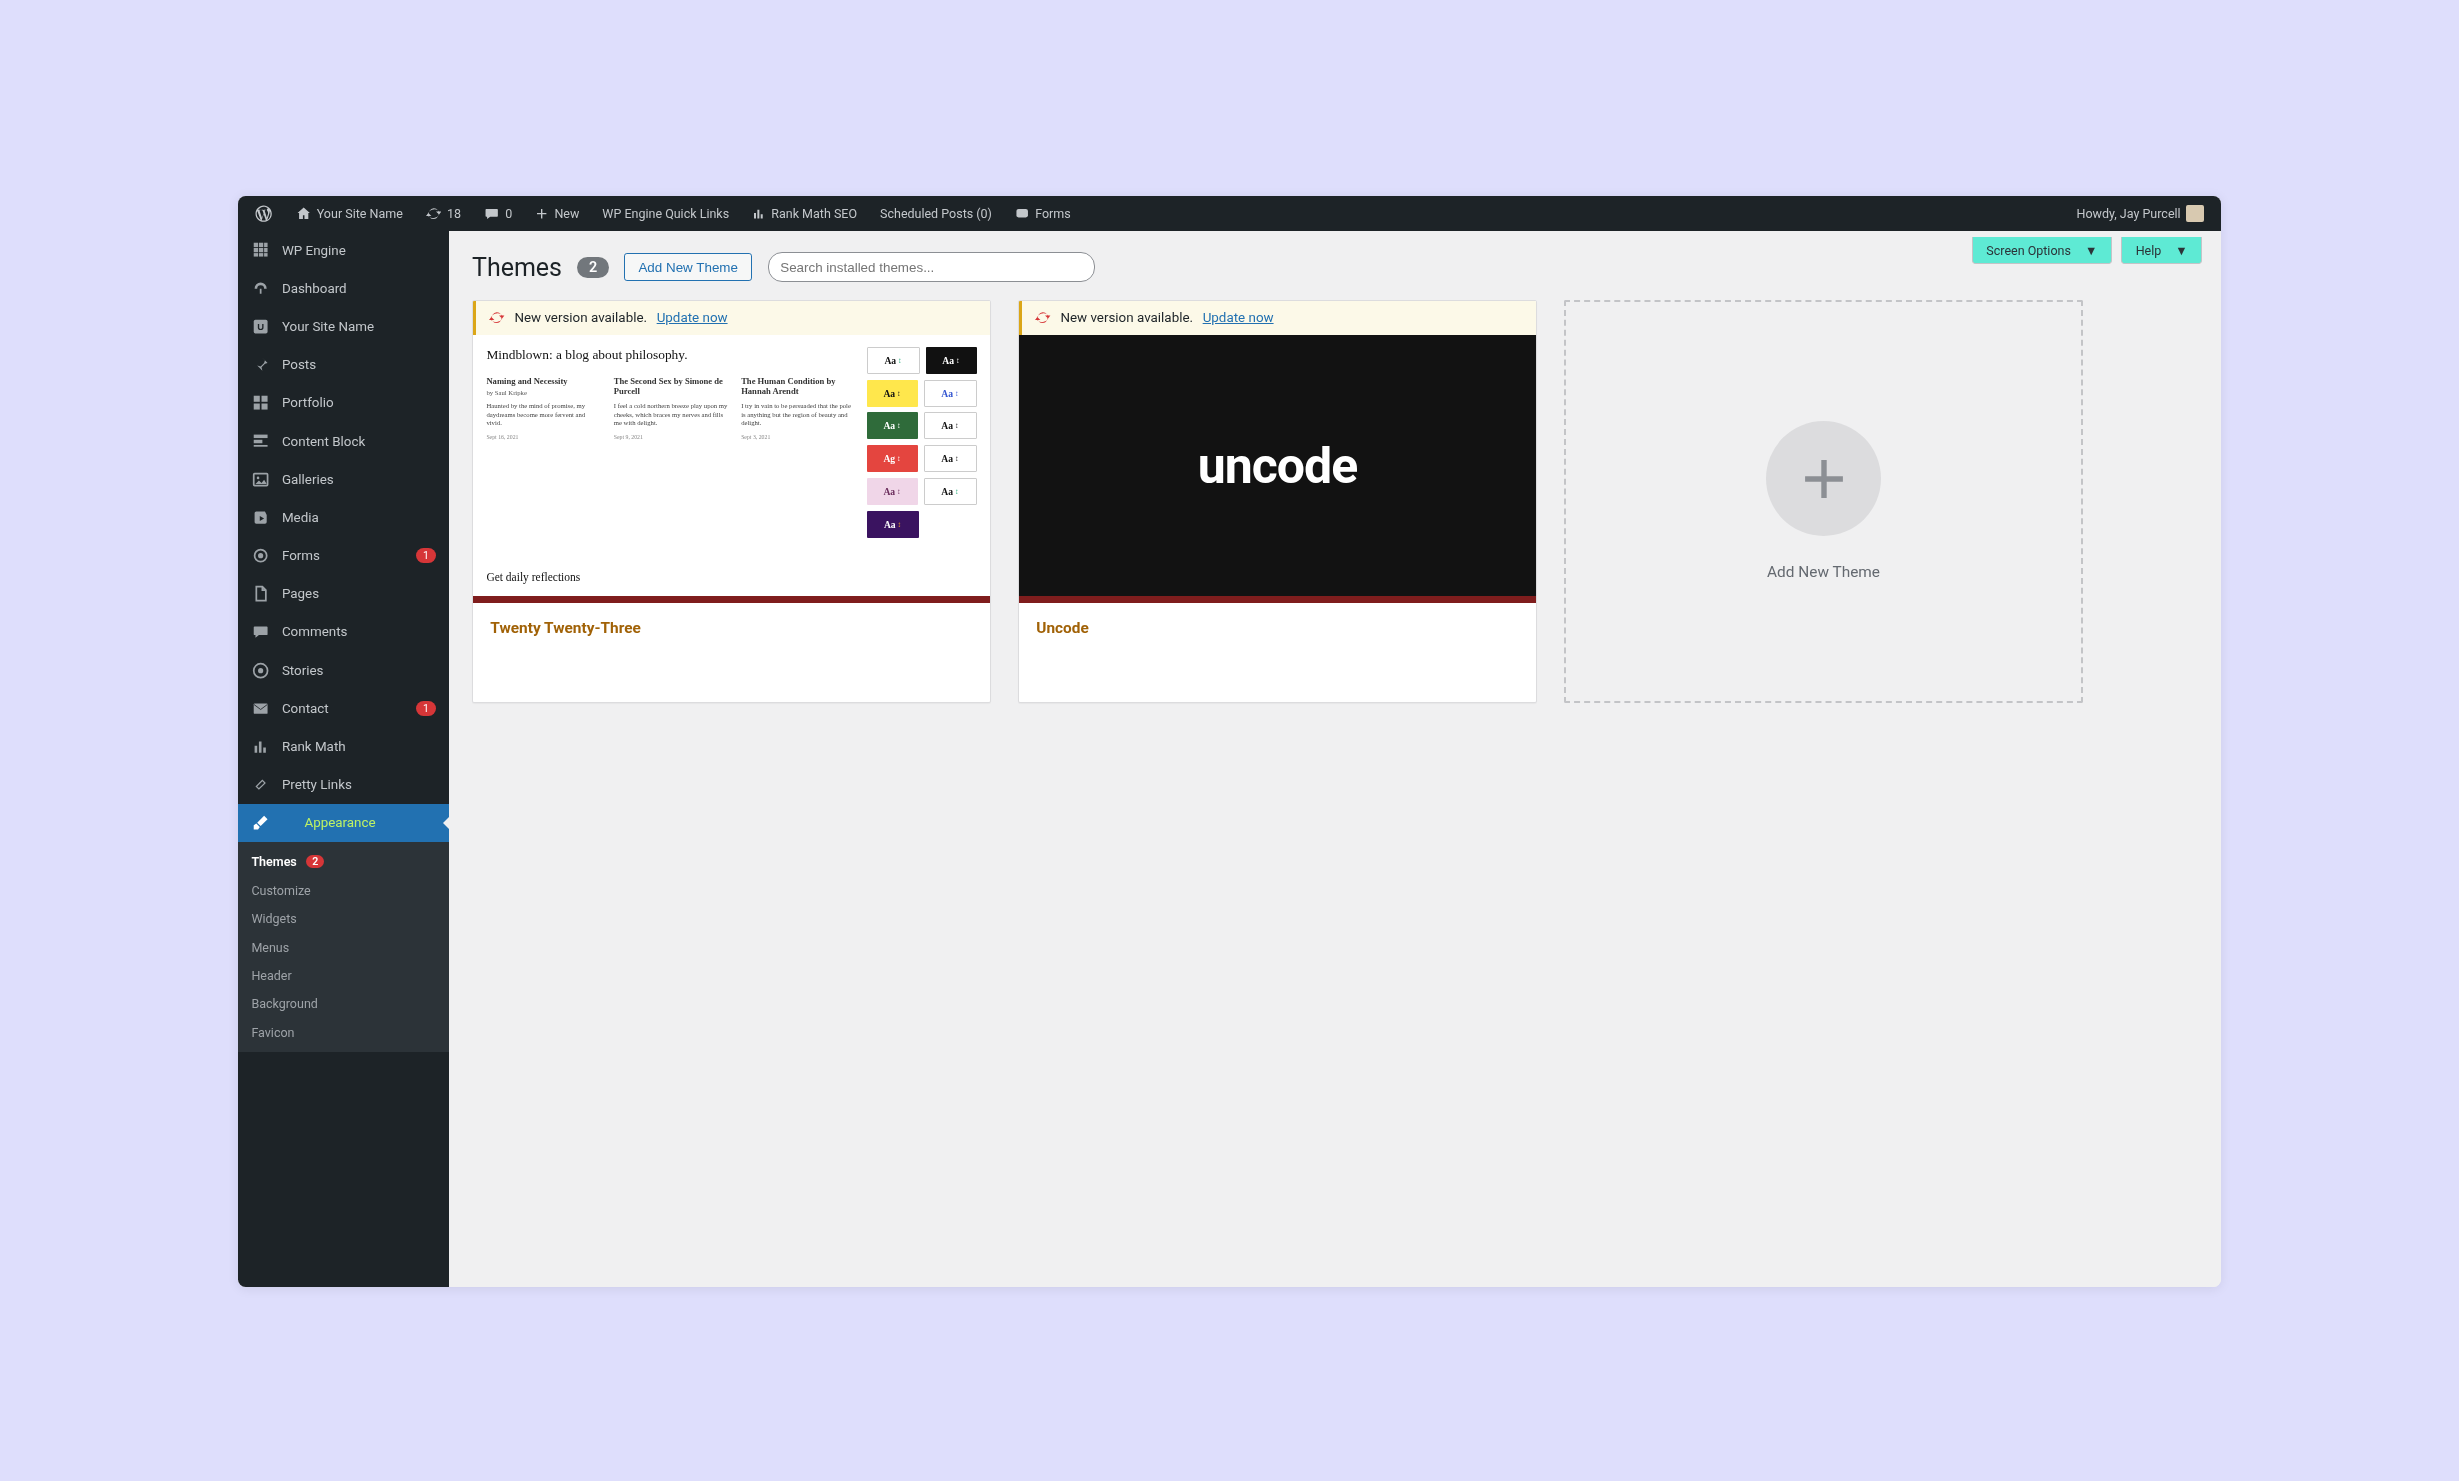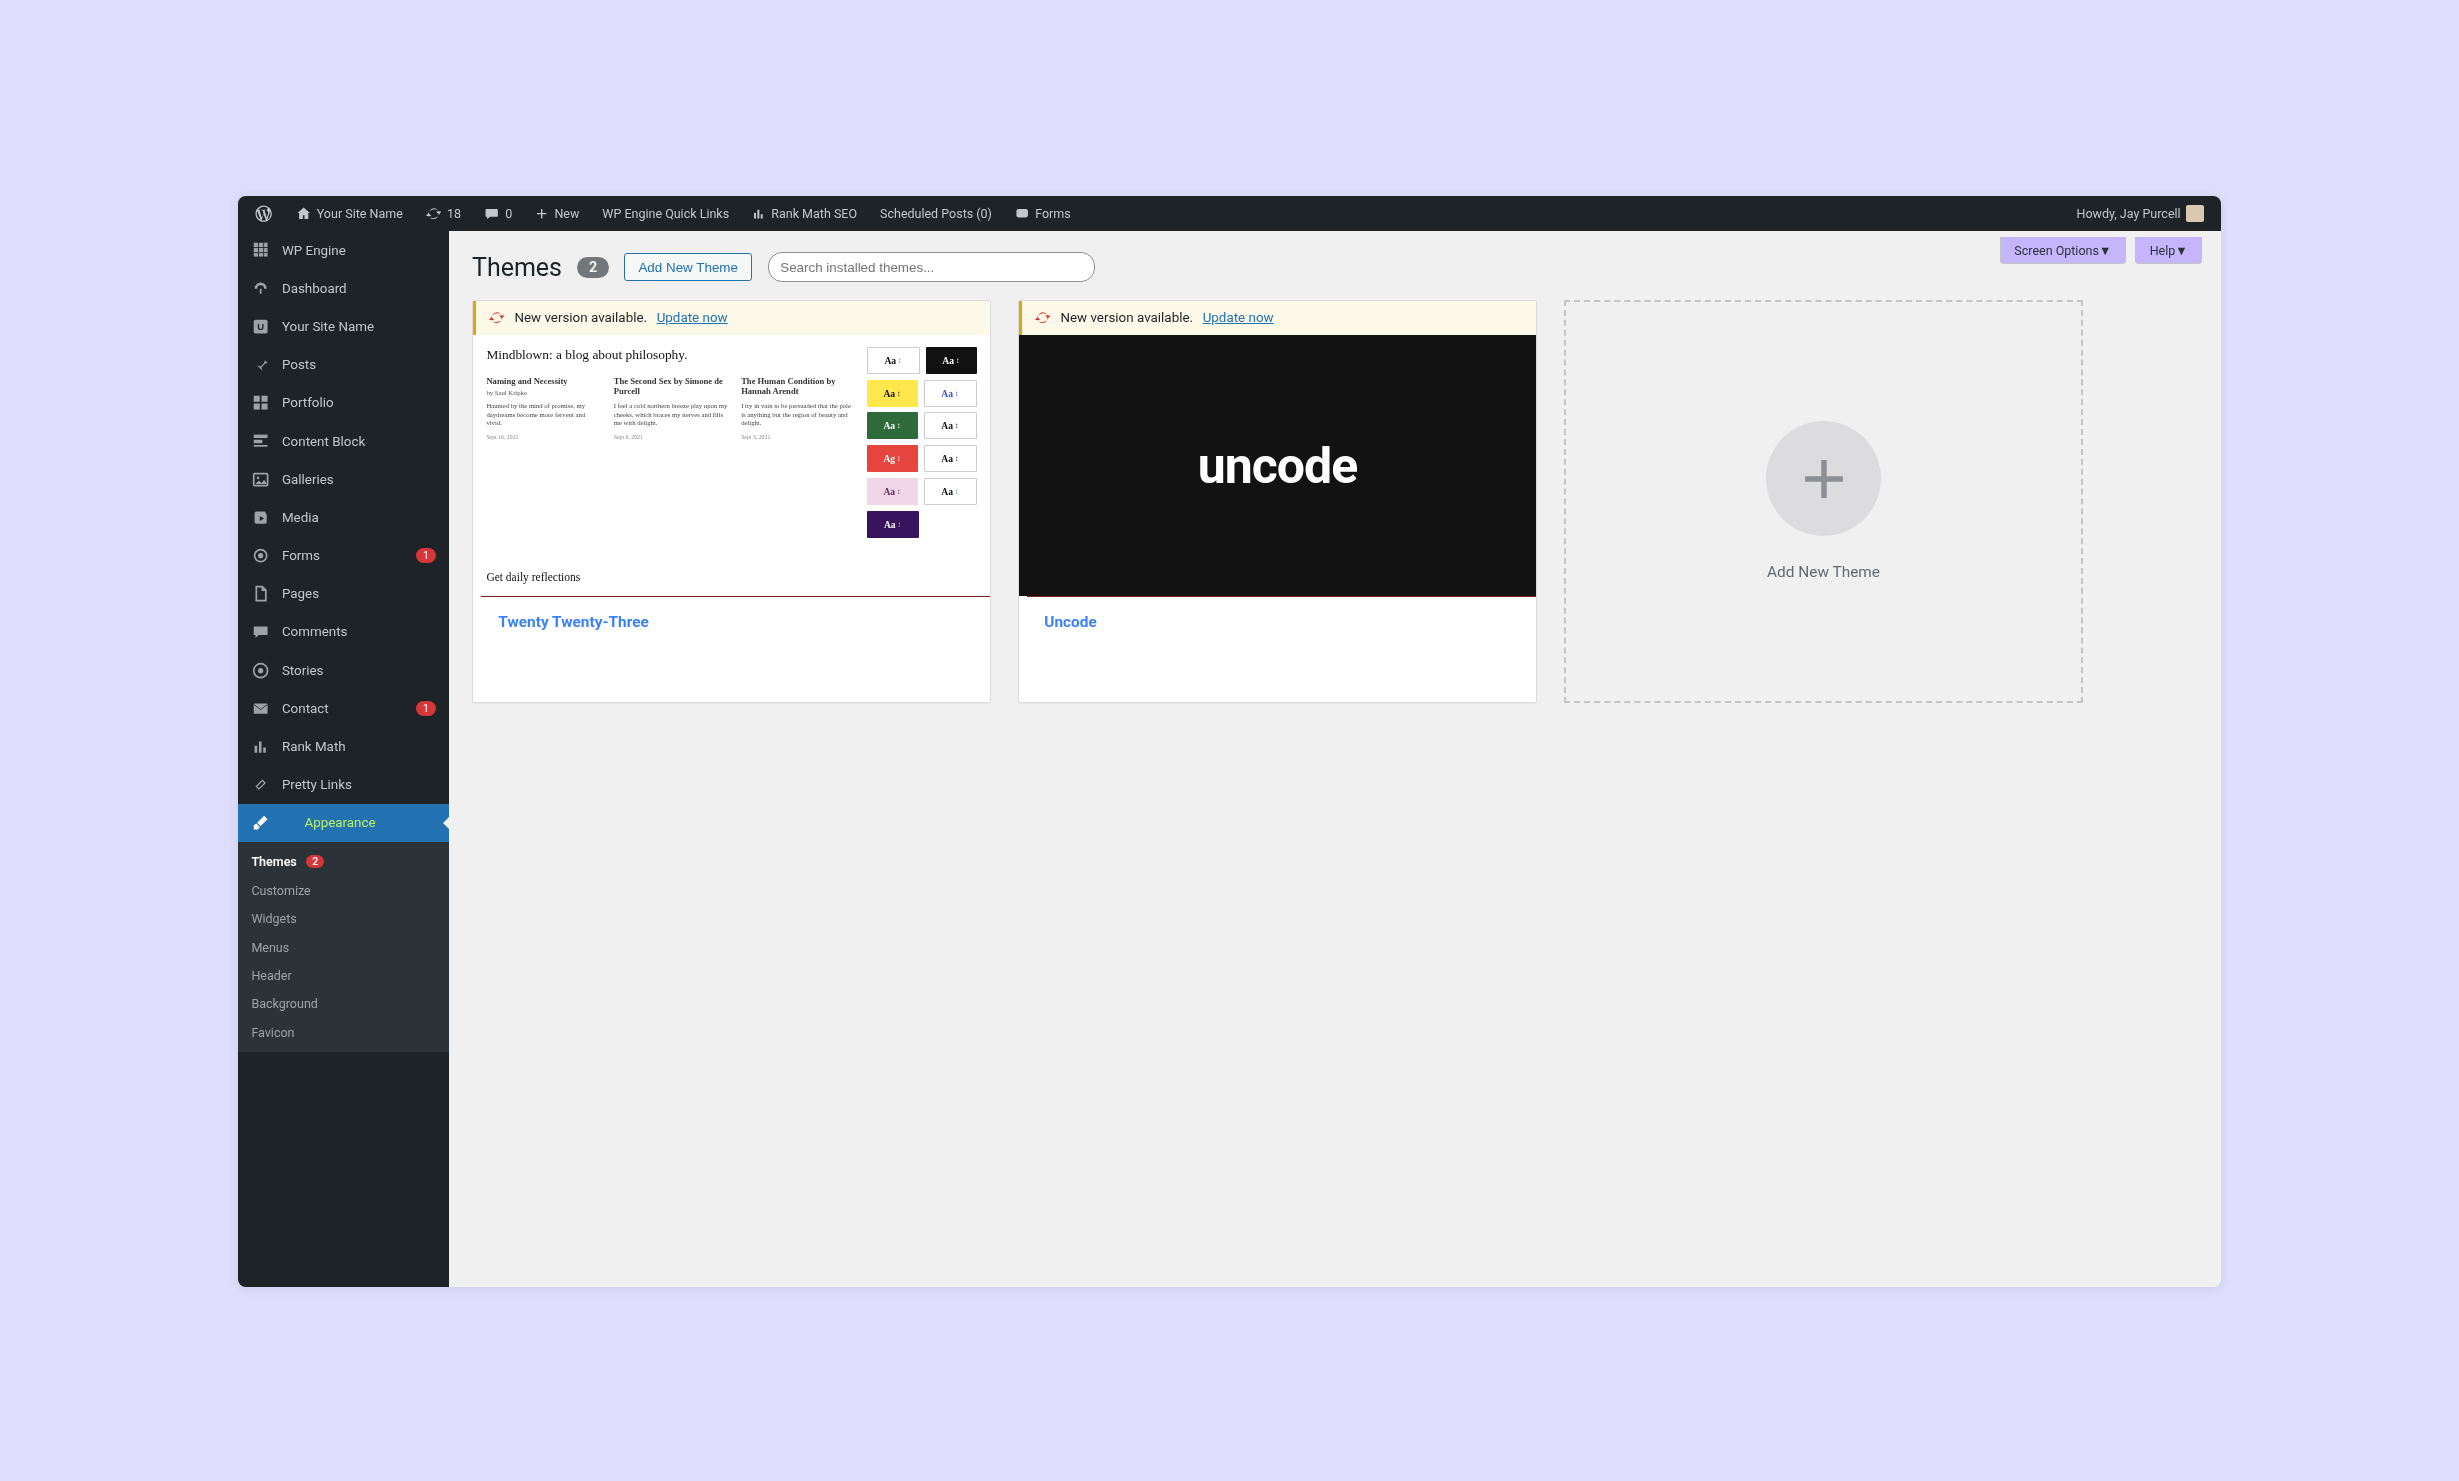--- a/index.html
+++ b/index.html
@@ -23,33 +23,33 @@
   .menu-icon { width:19px; height:19px; display:inline-flex; align-items:center; justify-content:center; color:#9ca2a7;}
   .menu-item.active .menu-icon{color:#fff;}
   .badge { background:#d63638; color:#fff; border-radius:9.6px; font-size:10.6px; padding:1px 6.7px; margin-left:auto;}
   .submenu { background:#2c3338; padding:5.8px 0; }
   .sub-item { display:flex;align-items:center;gap:3.8px;padding:6.7px 13.4px 6.7px 13.4px; color:#9ea3a8; font-size:12.5px; cursor:pointer;}
   .sub-item.current{color:#fff;font-weight:600;}
   .sub-badge{background:#d63638;color:#fff;border-radius:9.6px;font-size:10.6px;padding:0 5.8px;margin-left:5.8px;}
 
   .content { flex:1; overflow:auto; position:relative; background:#f0f0f1;}
   .tabs { position:absolute; right:19px; top:5.8px; display:flex; gap:9.6px;}
-  .screen-tab { background:#c4b5fd;border:1px solid #c3c4c7;border-top:none;border-radius:0 0 3.8px 3.8px;padding:5.8px 13.4px;font-size:12.5px;color:#2c3338;cursor:pointer;display:flex;gap:0;align-items:center;}
+  .screen-tab { background:#5eead4;border:1px solid #c3c4c7;border-top:none;border-radius:0 0 3.8px 3.8px;padding:5.8px 13.4px;font-size:12.5px;color:#2c3338;cursor:pointer;display:flex;gap:14px;align-items:center;}
   .hrow { display:flex;align-items:center;gap:15.4px;padding:21px 23px 9.6px 23px;}
   .h1 { font-size:25px;font-weight:400;color:#1d2327;}
   .count-pill{background:#72777c;color:#fff;border-radius:13.4px;padding:1.9px 11.5px;font-size:14.4px;font-weight:600;}
   .btn-outline{border:1px solid #2271b1;color:#2271b1;background:#f6f7f7;border-radius:2.9px;padding:5.8px 13.4px;font-size:13.4px;cursor:pointer;}
   .search{border:1px solid #8c8f94;border-radius:14px;padding:6.7px 11.5px;font-size:13.4px;width:327px;color:#2c3338;background:white;}
 
   .grid { display:flex; gap:27px; padding: 7.7px 23px 23px 23px;}
   .theme-card{width:519px;border:1px solid #dcdcde;border-radius:1.9px;background:#fff;overflow:hidden;cursor:pointer;box-shadow:0 1px 1px rgba(0,0,0,0.04);}
   .update-bar{background:#fcf9e8;border-left:3.8px solid #dba617;padding:9.6px 13.4px;display:flex;gap:9.6px;align-items:center;font-size:13.4px;color:#1d2327;}
   .update-link{color:#2271b1;text-decoration:underline;text-align:center;}
   .shot{height:261px;background:#fff;display:flex;align-items:flex-start;justify-content:center;overflow:hidden;}
-  .card-title{padding:15.4px 17.3px;font-size:15.4px;font-weight:700;color:#3b82f6;background:#fff;border-top:1px solid #7f1d1d;margin-left:8px;}
+  .card-title{padding:15.4px 17.3px;font-size:15.4px;font-weight:700;color:#a16207;background:#fff;border-top:7px solid #7f1d1d;}
   .uncode-bg{width:100%;height:100%;background:#121212;display:flex;align-items:center;justify-content:center;color:#fff;font-size:50px;font-weight:700;letter-spacing:-1px;}
 
   .add-card{width:519px;height:403px;border:2.9px dashed #c3c4c7;border-radius:1.9px;display:flex;flex-direction:column;align-items:center;justify-content:center;color:#646970;cursor:pointer;gap:27px;}
   .plus-circle{width:115px;height:115px;border-radius:58px;background:#dcdcde;display:flex;align-items:center;justify-content:center;}
 
   
   .tt3{display:flex;gap:11.5px;width:100%;height:100%;padding:11.5px 13.4px;font-family: Georgia, serif;}
   .tt3-left{flex:1;display:flex;flex-direction:column;gap:13.4px;}
   .tt3-title{font-size:13.4px;color:#111;}
   .tt3-cols{display:flex;gap:13.4px;font-size:7.7px;color:#333;}

